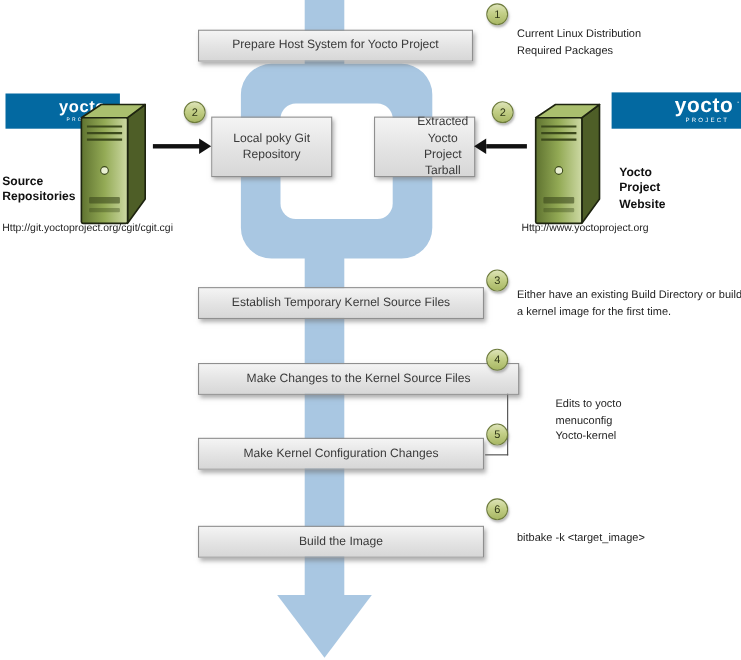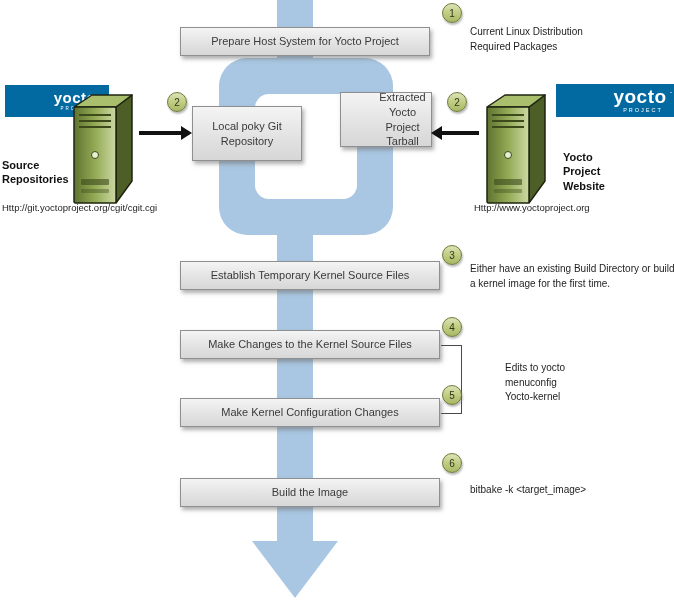--- a/index.html
+++ b/index.html
@@ -15,23 +15,23 @@
     border-left:43px solid transparent;border-right:43px solid transparent;border-top:57px solid #a9c7e2;}
   
   .stepbox{
     position:absolute;display:flex;align-items:center;justify-content:center;text-align:center;
     background:linear-gradient(180deg,#f4f4f4 0%,#e3e3e3 55%,#d7d7d7 100%);
     border:1px solid #8f8f8f;box-shadow:2px 3px 4px rgba(110,110,110,.55);
     font-size:11px;color:#3a3a3a;z-index:3;line-height:1.35;padding:2px 6px;box-sizing:border-box;
   }
   .b1{left:180px;top:27px;width:250px;height:29px;}
   .b2a{left:192px;top:106px;width:110px;height:55px;}
-  .b2b{left:340px;top:92px;width:92px;height:55px;padding-left:39px;}
+  .b2b{left:340px;top:106px;width:92px;height:55px;padding-left:39px;}
   .b3{left:180px;top:261px;width:260px;height:29px;}
-  .b4{left:180px;top:330px;width:260px;height:29px;}
+  .b4{left:180px;top:330px;width:292px;height:29px;}
   .b5{left:180px;top:398px;width:260px;height:29px;}
   .b6{left:180px;top:478px;width:260px;height:29px;}
   
   .circle{
     position:absolute;width:18px;height:18px;border-radius:50%;z-index:4;
     background:linear-gradient(180deg,#dde3b8 0%,#c3cf87 45%,#a8b764 100%);
     border:1px solid #6d7b3c;box-shadow:1px 2px 2px rgba(120,120,120,.5);
     display:flex;align-items:center;justify-content:center;font-size:10px;color:#2f3616;
   }
   .c1{left:442px;top:3px;}

